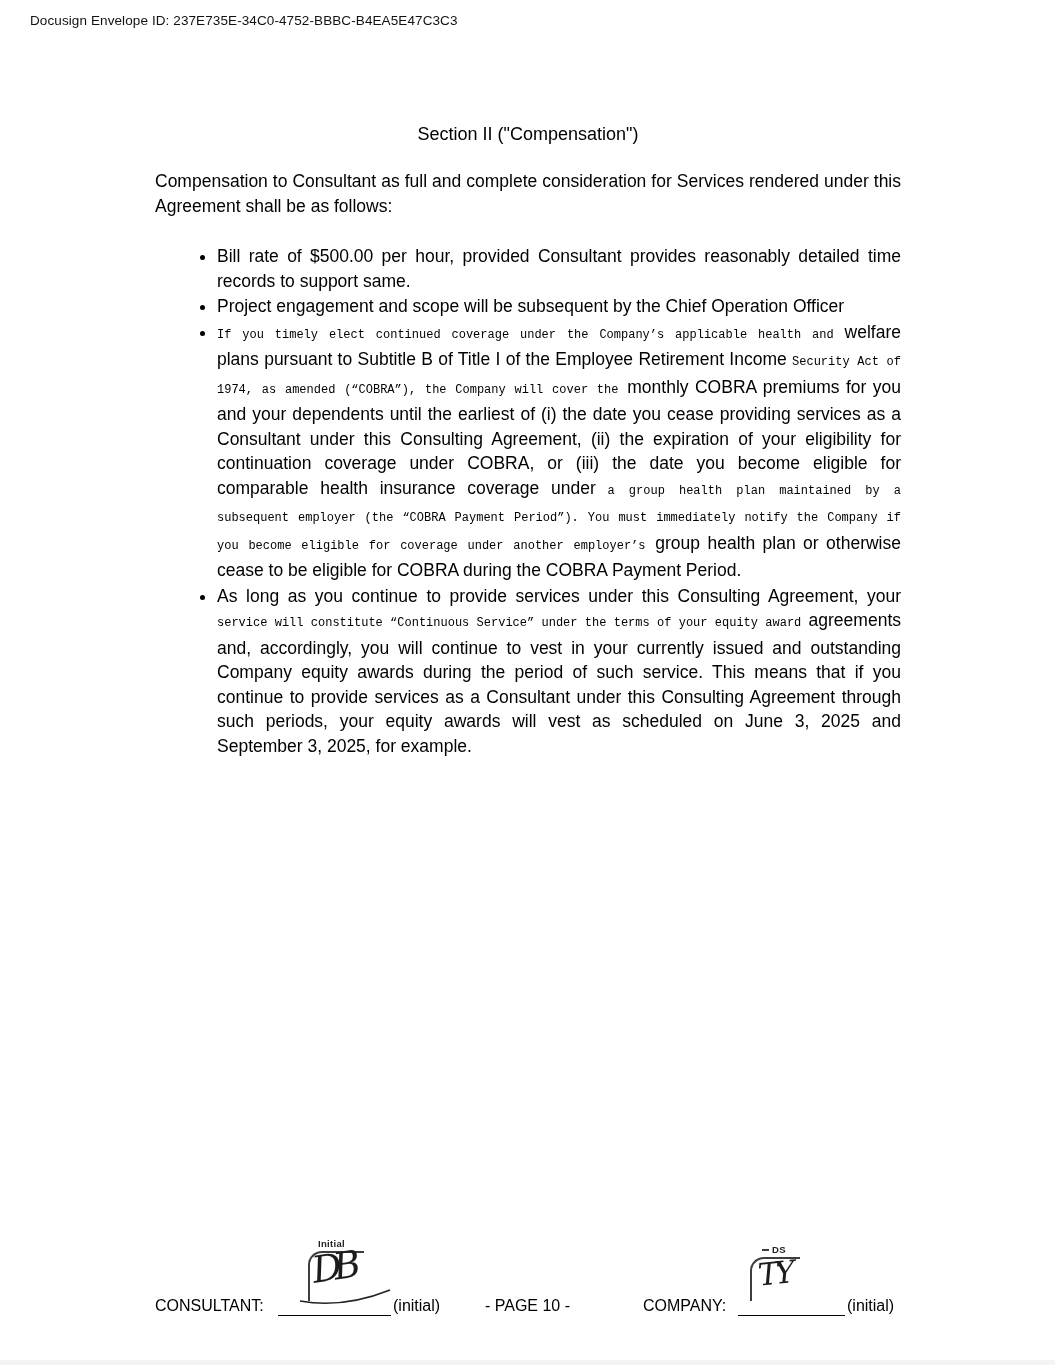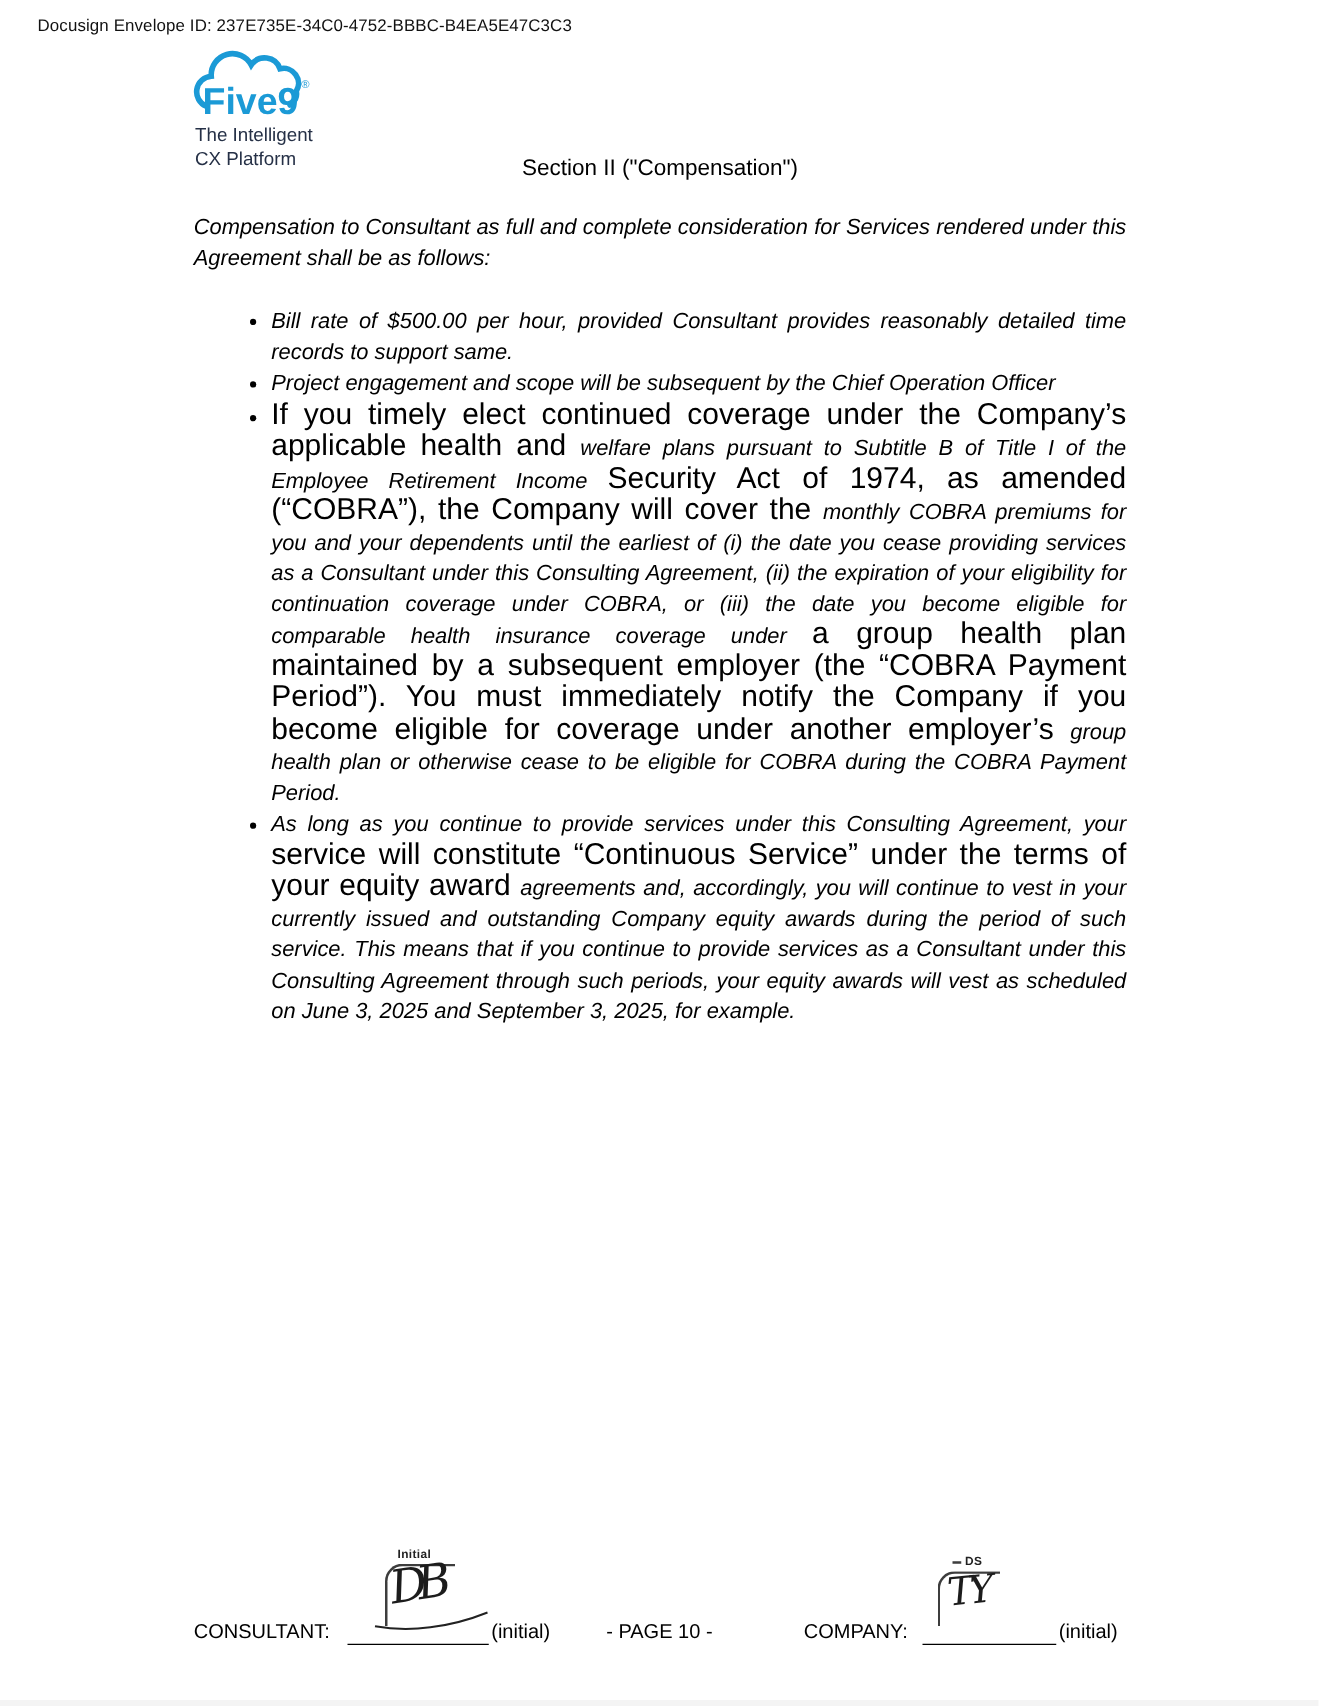--- a/index.html
+++ b/index.html
@@ -17,25 +17,25 @@
   }
 
   
   .logo { position: absolute; left: 148px; top: 34px; }
   .logo-cloud { display: block; }
   .tagline { font-size: 15px; line-height: 19px; color: #253046; margin-top: 1px; padding-left: 8px; }
 
   
   .content { position: absolute; left: 155px; width: 746px; top: 124px; }
   .doc-title { text-align: center; font-size: 18px; margin-bottom: 24px; }
-  .intro { font-size: 17.5px; line-height: 24.5px; text-align: justify; font-style: italic; }
+  .intro { font-size: 17.5px; line-height: 24.5px; text-align: justify; }
   .bullets { margin-top: 26px; padding-left: 62px; list-style: disc; }
   .bullets li { font-size: 17.5px; line-height: 24.5px; text-align: justify; margin-bottom: 1px; }
-  .sans { font-family: "Liberation Sans", sans-serif; font-style: italic; }
-  .serif { font-family: Liberation Sans, sans-serif; font-size: 24px; }
+  .sans { font-family: "Liberation Sans", sans-serif; }
+  .serif { font-family: Liberation Mono, monospace; font-size: 12px; }
 
   
   .footer { position: absolute; left: 0; top: 1297px; width: 1055px; height: 24px; font-size: 16px; text-align: center; }
   .f-label { position: absolute; top: 0; white-space: nowrap; }
   .page-label { left: 50%; transform: translateX(-50%); }
   .sig-line { position: absolute; top: 0; height: 19px; border-bottom: 1.4px solid #000; }
 
   
   .tab { position: absolute; }
   .tab-bracket {
@@ -61,31 +61,20 @@
 
   .page-edge { position: absolute; left: 0; right: 0; bottom: 0; height: 5px; background: #f4f4f4; }
 </style>
 </head>
 <body>
 
 <div class="page">
 
   <div class="envelope-id">Docusign Envelope ID: 237E735E-34C0-4752-BBBC-B4EA5E47C3C3</div>
 
-  <div class="logo" style="color: rgb(27, 154, 214);">
-    <svg class="logo-cloud" width="112" height="64" viewBox="0 0 112 64">
-      <path d="M17 51 a12.5 12.5 0 0 1 4 -24 a17 17 0 0 1 32 -9 a13 13 0 0 1 23 3 a12 12 0 0 1 13 18 a10 10 0 0 1 -5 11" fill="none" stroke="currentColor" stroke-width="4.5" stroke-linecap="round"></path>
-      <text x="14" y="57" font-family="Liberation Sans, sans-serif" font-size="30" font-weight="bold" fill="currentColor">Five9</text>
-      <text x="93" y="36" font-size="9" fill="currentColor">®</text>
-    </svg>
-    <div class="tagline" style="color: rgb(37, 48, 70);">
-      <div>The Intelligent</div>
-      <div>CX Platform</div>
-    </div>
-  </div>
 
   <div class="content">
     <div class="doc-title">Section II ("Compensation")</div>
     <p class="intro">Compensation to Consultant as full and complete consideration for Services rendered under this Agreement shall be as follows:</p>
     <ul class="bullets">
         <li><span class="sans">Bill rate of $500.00 per hour, provided Consultant provides reasonably detailed time records to support same.</span></li>
         <li><span class="sans">Project engagement and scope will be subsequent by the Chief Operation Officer</span></li>
         <li><span class="serif">If you timely elect continued coverage under the Company’s applicable health and </span><span class="sans">welfare plans pursuant to Subtitle B of Title I of the Employee Retirement Income </span><span class="serif">Security Act of 1974, as amended (“COBRA”), the Company will cover the </span><span class="sans">monthly COBRA premiums for you and your dependents until the earliest of (i) the date you cease providing services as a Consultant under this Consulting Agreement, (ii) the expiration of your eligibility for continuation coverage under COBRA, or (iii) the date you become eligible for comparable health insurance coverage under </span><span class="serif">a group health plan maintained by a subsequent employer (the “COBRA Payment Period”).  You must immediately notify the Company if you become eligible for coverage under another employer’s </span><span class="sans">group health plan or otherwise cease to be eligible for COBRA during the COBRA Payment Period.</span></li>
         <li><span class="sans">As long as you continue to provide services under this Consulting Agreement, your </span><span class="serif">service will constitute “Continuous Service” under the terms of your equity award </span><span class="sans">agreements and, accordingly, you will continue to vest in your currently issued and outstanding Company equity awards during the period of such service.  This means that if you continue to provide services as a Consultant under this Consulting Agreement through such periods, your equity awards will vest as scheduled on June 3, 2025 and September 3, 2025, for example.</span></li>
       </ul>

